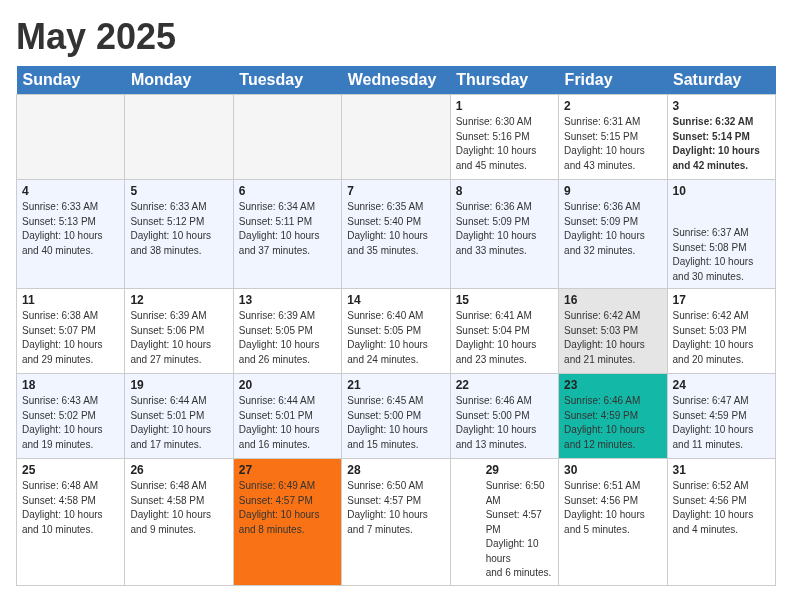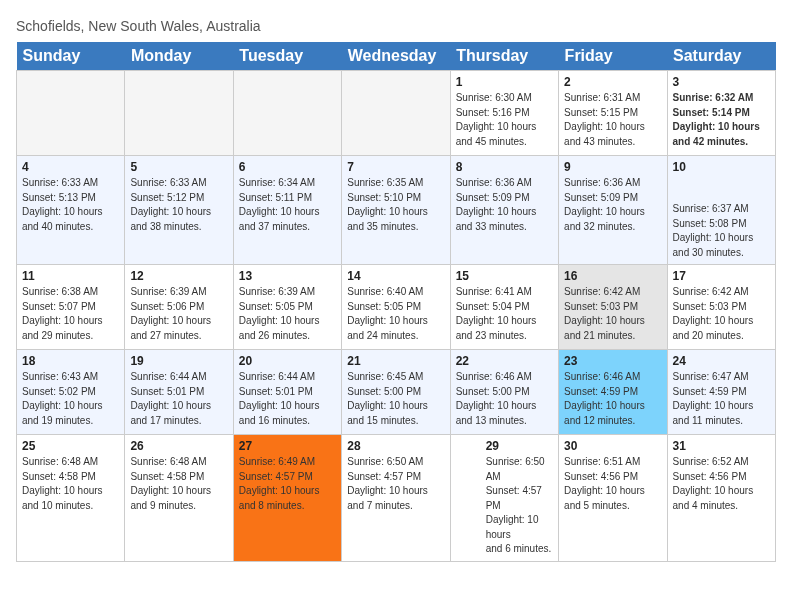--- a/index.html
+++ b/index.html
@@ -71,21 +71,21 @@
     }
     tr:nth-child(even) td:not(.empty) {
       background: #f5f5f5;
     }
   </style>
 </head>
 <body>
 
 <div class="header">
   <div class="title-block">
-    <div class="location">Schofields, New South Wales, Australia</div>
+    <div class="month-title">May 2025</div>
   </div>
 </div>
 
 <table>
   <thead>
     <tr>
     <th>Sunday</th>
         <th>Monday</th>
         <th>Tuesday</th>
         <th>Wednesday</th>
@@ -140,21 +140,21 @@
         <td style="background: rgb(240, 245, 255);">
           <span class="day-num">6</span>
           <div class="day-info" style="white-space: pre-line;">Sunrise: 6:34 AM
 Sunset: 5:11 PM
 Daylight: 10 hours
 and 37 minutes.</div>
         </td>
         <td style="background: rgb(240, 245, 255);">
           <span class="day-num">7</span>
           <div class="day-info" style="white-space: pre-line;">Sunrise: 6:35 AM
-Sunset: 5:10 PM
+Sunset: 5:40 PM
 Daylight: 10 hours
 and 35 minutes.</div>
         </td>
         <td style="background: rgb(240, 245, 255);">
           <span class="day-num">8</span>
           <div class="day-info" style="white-space: pre-line;">Sunrise: 6:36 AM
 Sunset: 5:09 PM
 Daylight: 10 hours
 and 33 minutes.</div>
         </td>
@@ -253,21 +253,21 @@
 Daylight: 10 hours
 and 15 minutes.</div>
         </td>
         <td style="background: rgb(240, 245, 255);">
           <span class="day-num">22</span>
           <div class="day-info" style="white-space: pre-line;">Sunrise: 6:46 AM
 Sunset: 5:00 PM
 Daylight: 10 hours
 and 13 minutes.</div>
         </td>
-        <td style="background: #7dd3fc;">
+        <td style="background: #14b8a6;">
           <span class="day-num">23</span>
           <div class="day-info" style="white-space: pre-line;">Sunrise: 6:46 AM
 Sunset: 4:59 PM
 Daylight: 10 hours
 and 12 minutes.</div>
         </td>
         <td style="background: rgb(240, 245, 255);">
           <span class="day-num">24</span>
           <div class="day-info" style="white-space: pre-line;">Sunrise: 6:47 AM
 Sunset: 4:59 PM

